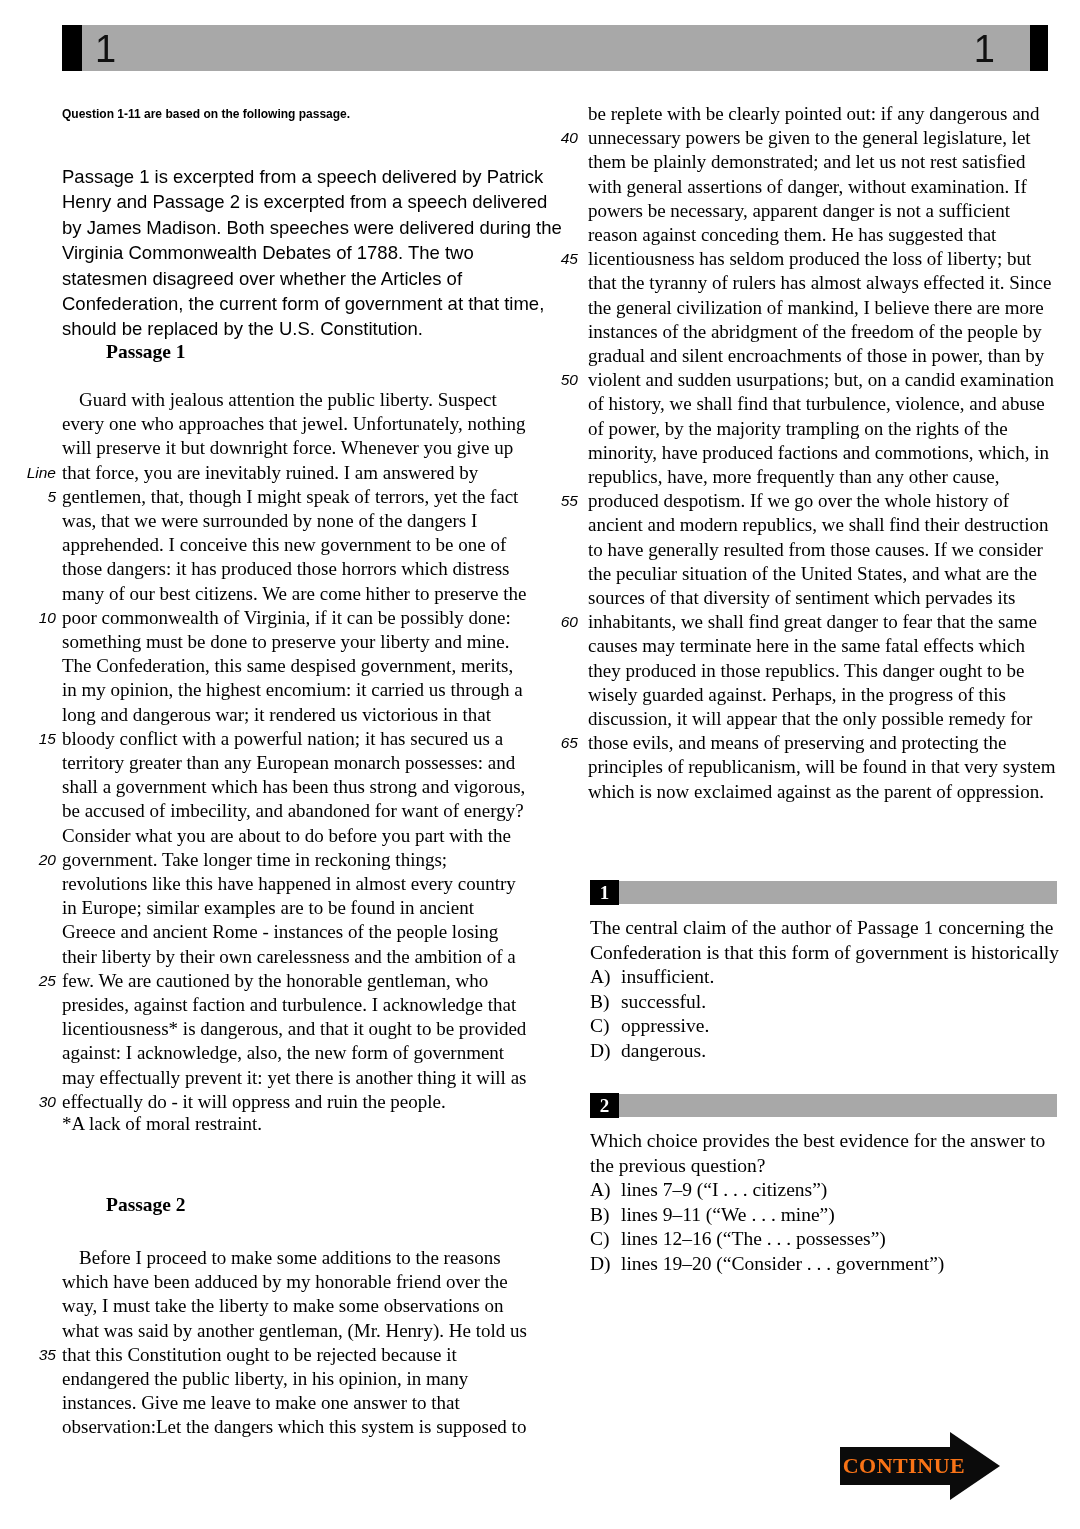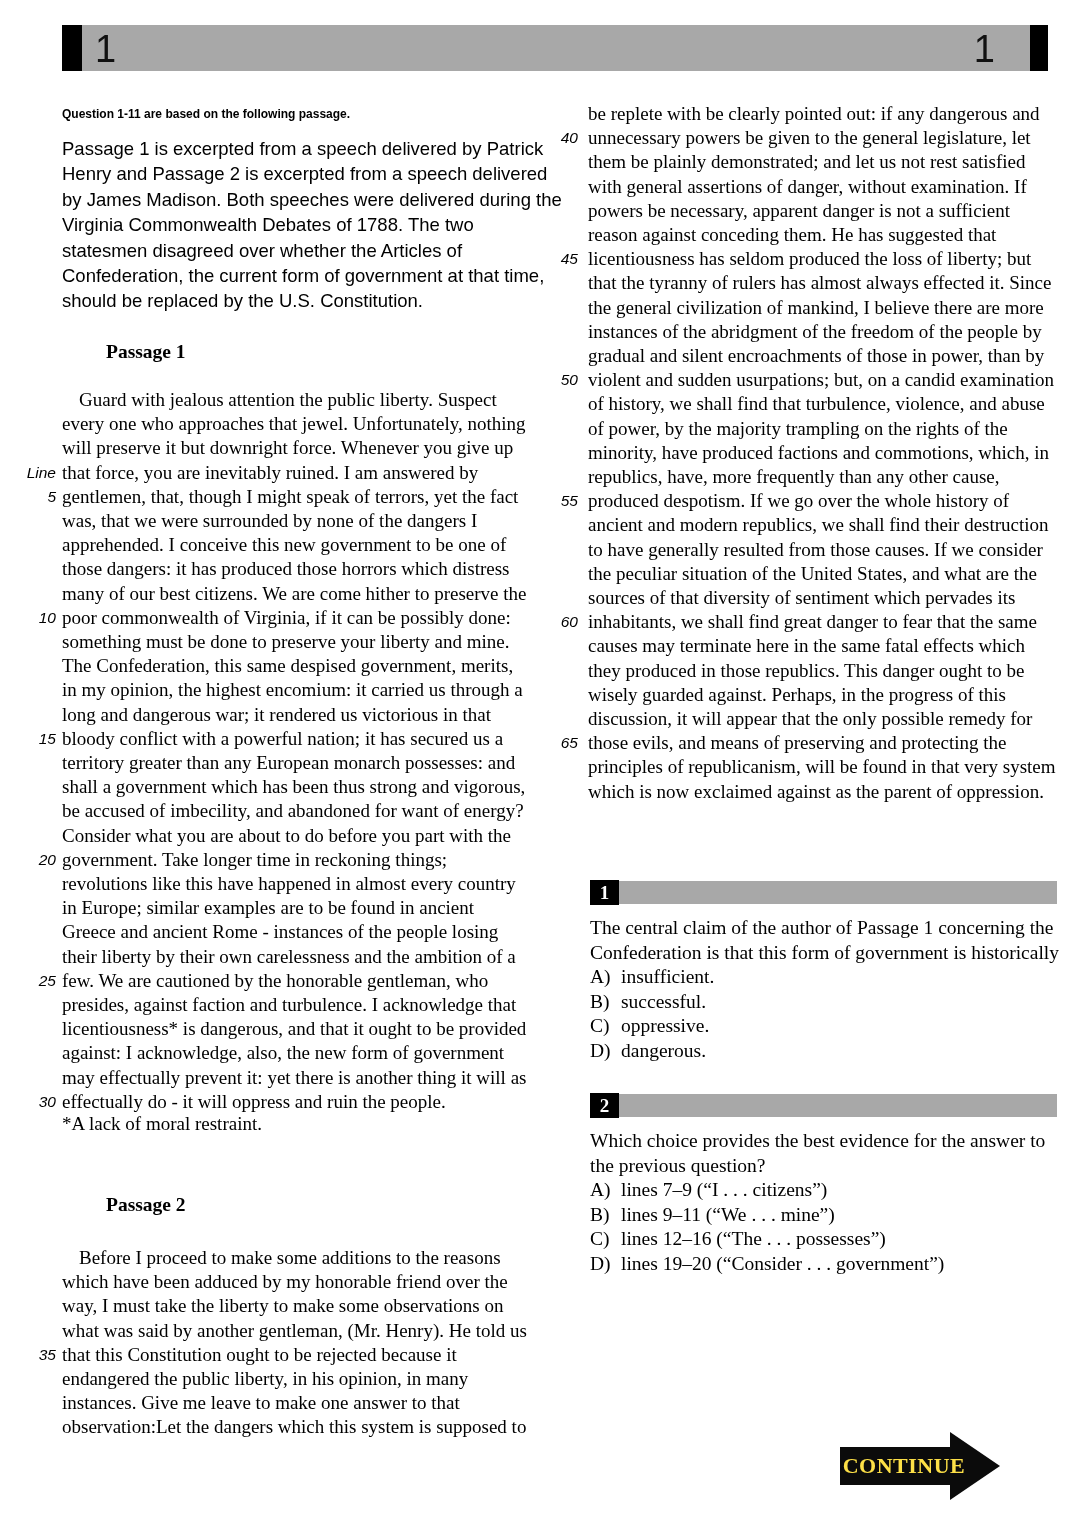--- a/index.html
+++ b/index.html
@@ -28,21 +28,21 @@
   .header-num.left{left:33px;}
   .header-num.right{right:53px;}
 
   
   .intro-heading{
     position:absolute;left:62px;top:103px;width:500px;
     font-family:"Liberation Sans", sans-serif;
     font-weight:bold;font-size:12px;line-height:23px;
   }
   .intro-para{
-    position:absolute;left:62px;top:136px;width:505px;
+    position:absolute;left:62px;top:164px;width:505px;
     font-family:"Liberation Sans", sans-serif;
     font-size:18.5px;line-height:25.4px;
   }
   .intro-para .iline{white-space:nowrap;}
 
   .passage-heading{
     position:absolute;left:62px;
     font-weight:bold;font-size:19.5px;margin-left:44px;
   }
   .passage-heading.p1{top:341px;}
@@ -86,21 +86,21 @@
   
   .continue{position:absolute;left:840px;top:1432px;width:180px;height:68px;cursor:pointer;}
   .cont-arrowhead{
     position:absolute;left:110px;top:0;width:0;height:0;
     border-top:34px solid transparent;
     border-bottom:34px solid transparent;
     border-left:50px solid #0b0b0b;
   }
   .cont-rect{
     position:absolute;left:0;top:15px;width:128px;height:38px;
-    background:#0b0b0b;color:#fde047;
+    background:#0b0b0b;color:#f97316;
     display:flex;align-items:center;justify-content:center;
     font-weight:bold;font-size:22px;letter-spacing:0.5px;
   }
 </style>
 </head>
 <body>
 
 <div class="page">
 
   <div class="header-bar">

